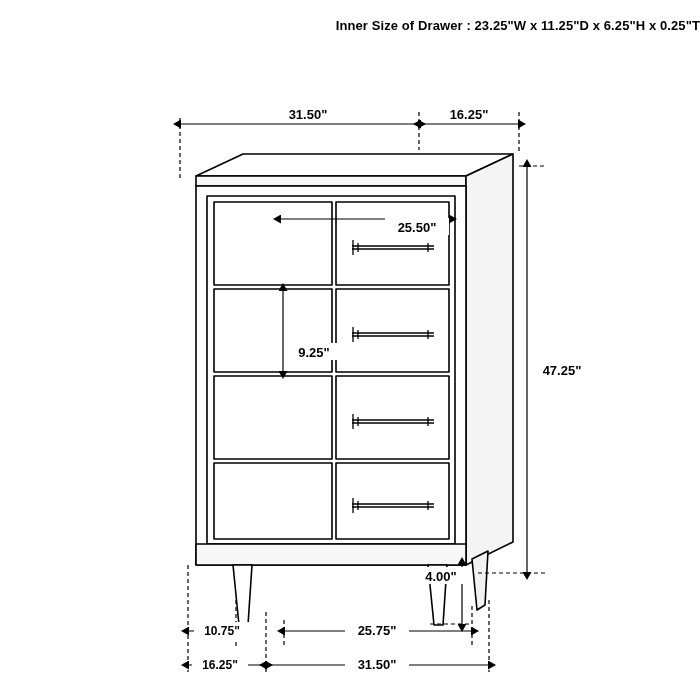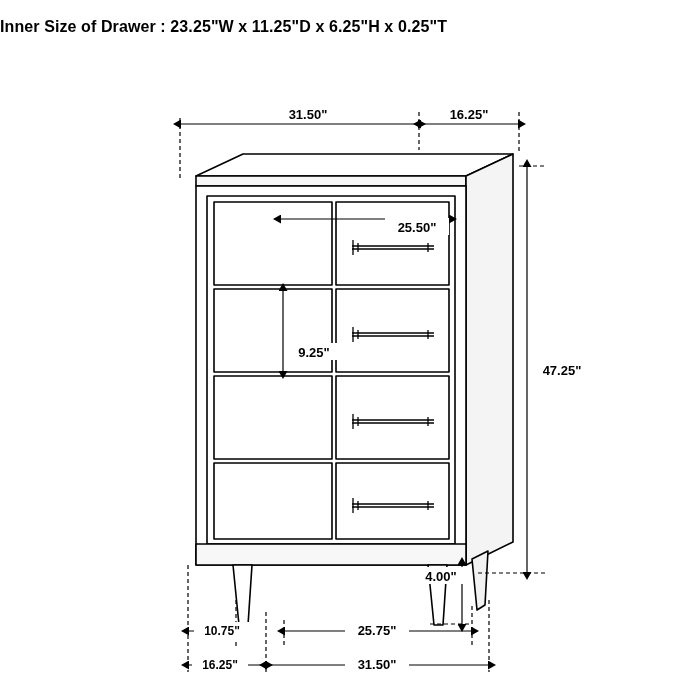--- a/index.html
+++ b/index.html
@@ -18,22 +18,22 @@
   #page {
     position: relative;
     width: 700px;
     height: 700px;
   }
   #title {
     position: absolute;
     top: 18px;
     left: 0;
     width: 700px;
-    text-align: left;
-    font-size: 16px;
+    text-align: right;
+    font-size: 13px;
     font-weight: bold;
     letter-spacing: 0.1px;
     color: #000;
   }
   #svg-wrap {
     position: absolute;
     top: 0;
     left: 0;
     width: 700px;
     height: 700px;

